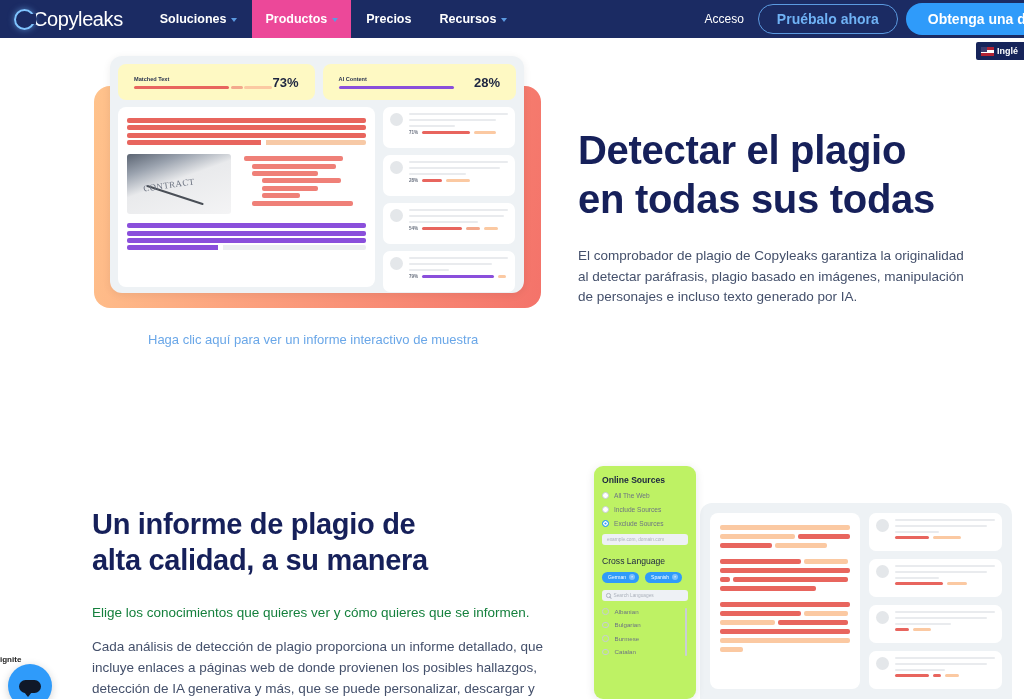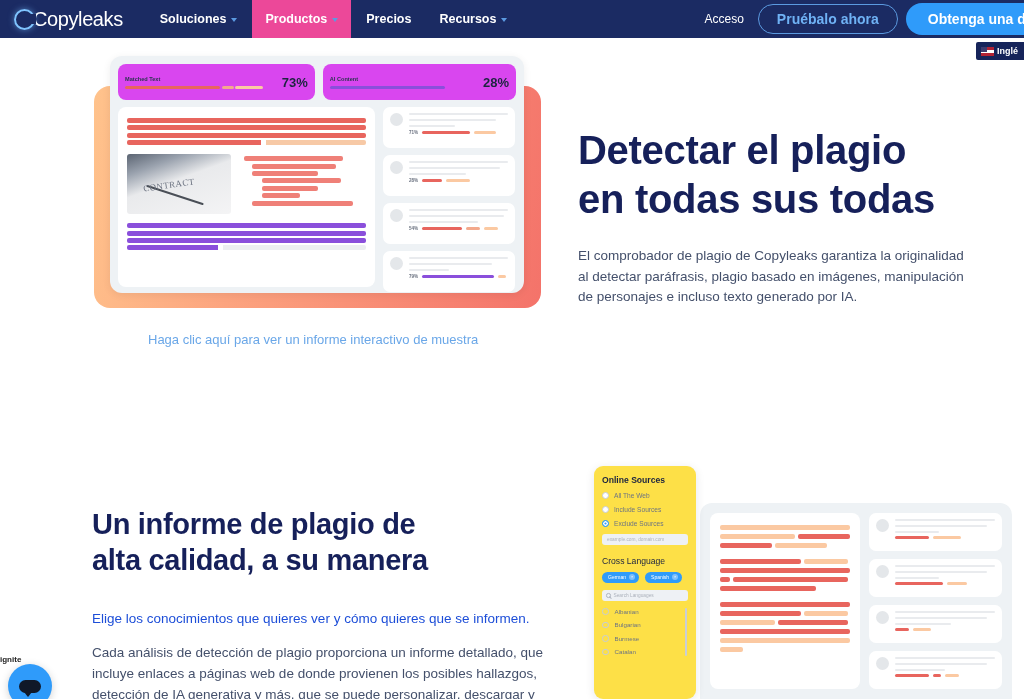--- a/index.html
+++ b/index.html
@@ -113,22 +113,22 @@
   }
   .hero-card {
     position:absolute; left:16px; top:0;
     width: 414px; height: 237px;
     background:#eef2f5; border-radius: 12px;
     padding: 8px;
     box-shadow: 0 2px 9px rgba(0,0,0,.07);
   }
   .stat-row { display:flex; gap: 8px; }
   .stat-box {
-    background:#d946ef; border-radius: 8px;
-    height: 36px; padding: 6px 7px;
+    background:#fef9c3; border-radius: 8px;
+    height: 36px; padding: 6px 16px;
     display:flex; align-items:center; justify-content: space-between;
   }
   .stat-box.left { flex: 1.02; }
   .stat-box.right { flex: 1; }
   .stat-label { font-size: 5.6px; font-weight: bold; color:#2b3550; display:block; }
   .stat-bar-wrap { margin-top: 4px; display:flex; gap:1.5px; align-items:center; }
   .sb { height: 3px; border-radius: 2px; }
   .stat-val { font-size: 13px; font-weight: bold; color:#1d2540; }
 
   .doc-area { display:flex; gap: 8px; margin-top: 7px; }
@@ -185,28 +185,28 @@
     margin-top: 22px; color:#44506b; font-size: 13.5px;
     line-height: 1.55; width: 390px;
   }
 
   
   .sec2-text { position:absolute; left: 92px; top: 506px; width: 460px; }
   .h2 {
     color:#16205a; font-size: 29px; font-weight: bold;
     line-height: 1.25; letter-spacing:-0.3px;
   }
-  .sec2-p1 { margin-top: 30px; color:#1d4ed8; font-size: 13.5px; line-height:1.5; }
+  .sec2-p1 { margin-top: 24px; color:#15803d; font-size: 13.5px; line-height:1.5; }
   .sec2-p2 { margin-top: 14px; color:#44506b; font-size: 13.5px; line-height:1.55; width:452px; }
 
   
   .settings-panel {
     position:absolute; left: 594px; top: 466px;
     width: 102px; height: 233px;
-    background:#fde047; border-radius: 9px;
+    background:#bef264; border-radius: 9px;
     box-shadow: 0 2px 10px rgba(20,30,60,.10);
     padding: 9px 8px;
     overflow:hidden; z-index: 20;
   }
   .sp-title { font-size: 8.6px; font-weight:bold; color:#1b2340; }
   .radio-row { display:flex; align-items:center; gap:5px; margin-top: 7px; }
   .radio {
     width: 7px; height: 7px; border-radius:50%;
     border: 1px solid #c6ccd6; flex:none; background:#fff;
   }

